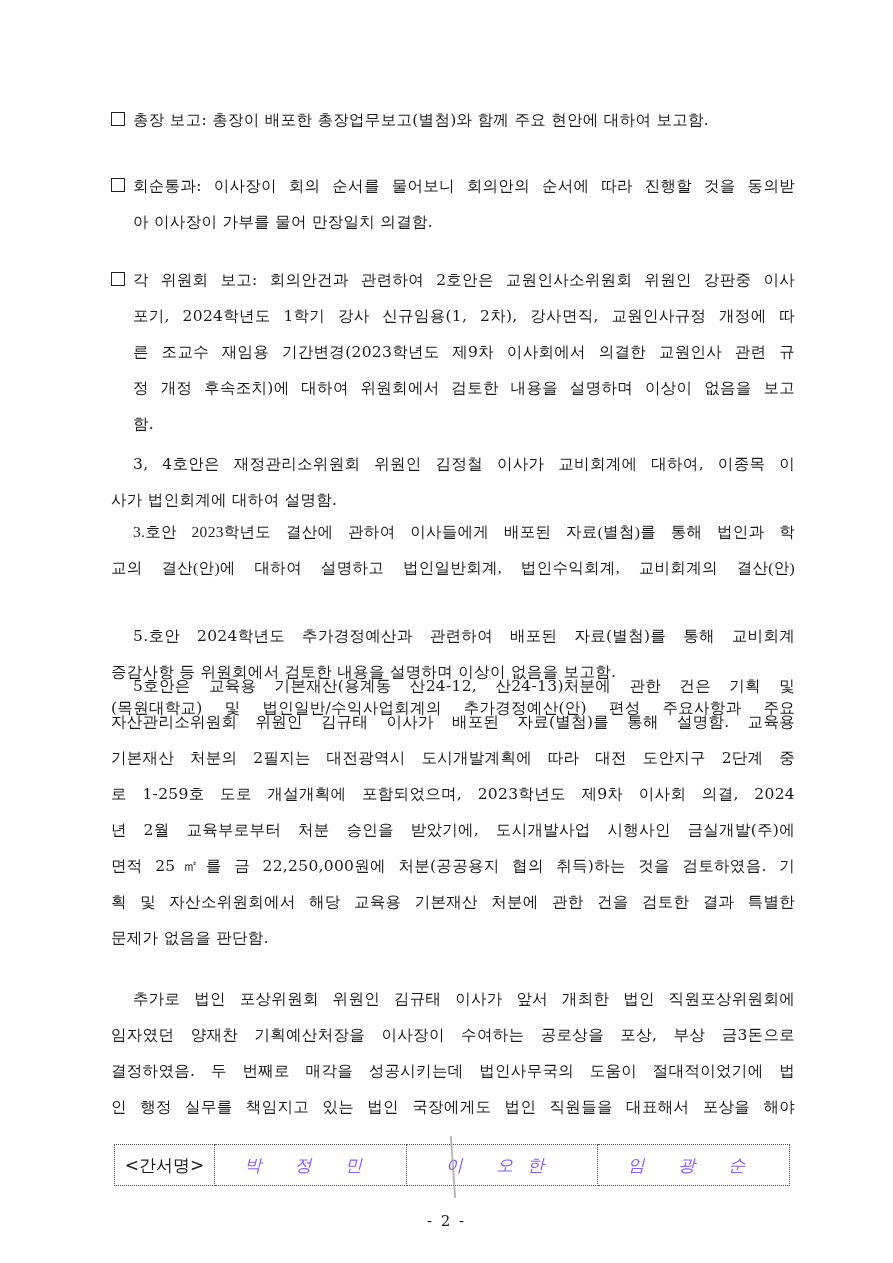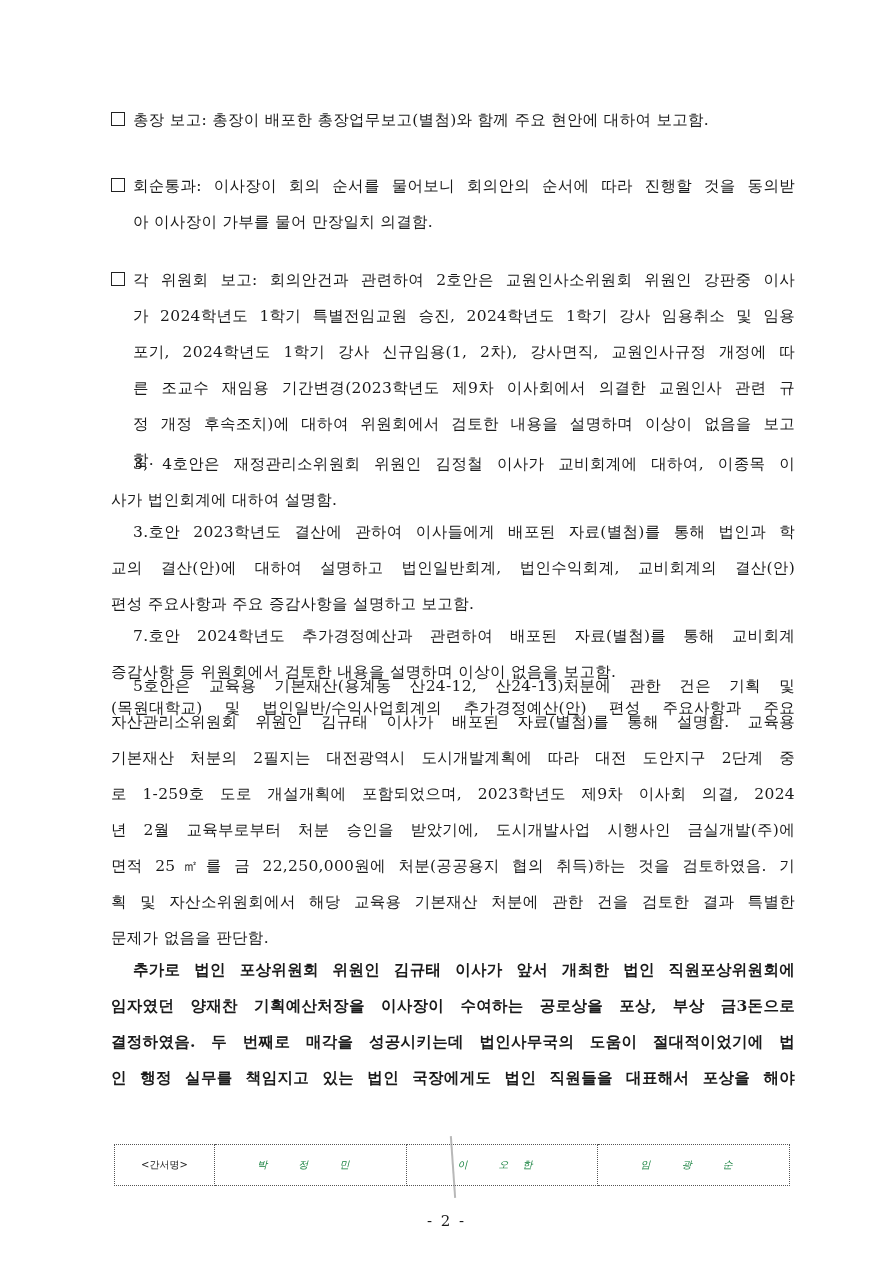--- a/index.html
+++ b/index.html
@@ -22,24 +22,24 @@
       vertical-align: -1px; margin-right: 8px;
     }
     .bullet .line:first-child { padding-left: 0; }
     .bullet .line { padding-left: 22px; }
     .sig-table {
       position: absolute; left: 114px; top: 1144px; width: 676px; height: 40px;
       border-collapse: collapse; table-layout: fixed;
     }
     .sig-table td {
       border: 1px dotted #555; height: 38px; text-align: center; vertical-align: middle;
-      font-size: 10px;
+      font-size: 17px;
     }
     .sig-label { width: 97px; font-family: "DejaVu Sans", sans-serif; font-size: 14px; }
-    .sig { font-family: "DejaVu Serif", serif; font-style: italic; font-size: 26px; color: #15803d; letter-spacing: 14px; }
+    .sig { font-family: "DejaVu Serif", serif; font-style: italic; font-size: 26px; color: #8b5cf6; letter-spacing: 14px; }
     .page-num {
       position: absolute; left: 0; width: 893px; top: 1212px; text-align: center;
       font-size: 15px; letter-spacing: 2px;
     }
     .scan-mark { position: absolute; left: 452px; top: 1136px; width: 2px; height: 62px; background: #9a9a9a; transform: rotate(-4deg); opacity: 0.7; }
   </style>
 </head>
 <body>
 
 <div class="page">
@@ -48,56 +48,54 @@
     <div class="line"><span class="box"></span><span>회순통과: 이사장이 회의 순서를 물어보니 회의안의 순서에 따라 진행할 것을 동의받</span></div>
     <div class="line last">아 이사장이 가부를 물어 만장일치 의결함.</div>
   </div>
 
   <div class="block bullet" style="top:102px;">
     <div class="line last"><span class="box"></span><span>총장 보고: 총장이 배포한 총장업무보고(별첨)와 함께 주요 현안에 대하여 보고함.</span></div>
   </div>
 
   <div class="block bullet" style="top:262px;">
     <div class="line"><span class="box"></span><span>각 위원회 보고: 회의안건과 관련하여 2호안은 교원인사소위원회 위원인 강판중 이사</span></div>
-    <div class="line">가 2024학년도 1학기 특별전임교원 승진, 2024학년도 1학기 강사 임용취소 및 임용</div>
     <div class="line">포기, 2024학년도 1학기 강사 신규임용(1, 2차), 강사면직, 교원인사규정 개정에 따</div>
     <div class="line">른 조교수 재임용 기간변경(2023학년도 제9차 이사회에서 의결한 교원인사 관련 규</div>
     <div class="line">정 개정 후속조치)에 대하여 위원회에서 검토한 내용을 설명하며 이상이 없음을 보고</div>
     <div class="line last">함.</div>
   </div>
 
   <div class="block para" style="top:446px;">
     <div class="line">3, 4호안은 재정관리소위원회 위원인 김정철 이사가 교비회계에 대하여, 이종목 이</div>
     <div class="line last">사가 법인회계에 대하여 설명함.</div>
   </div>
 
-  <div class="block para" style="top:514px;">
+  <div class="block para" style="top:514px;font-family:Liberation Serif, serif;">
     <div class="line">3.호안 2023학년도 결산에 관하여 이사들에게 배포된 자료(별첨)를 통해 법인과 학</div>
     <div class="line">교의 결산(안)에 대하여 설명하고 법인일반회계, 법인수익회계, 교비회계의 결산(안)</div>
-    <div class="line last">편성 주요사항과 주요 증감사항을 설명하고 보고함.</div>
   </div>
 
   <div class="block para" style="top:618px;">
-    <div class="line">7.호안 2024학년도 추가경정예산과 관련하여 배포된 자료(별첨)를 통해 교비회계</div>
+    <div class="line">5.호안 2024학년도 추가경정예산과 관련하여 배포된 자료(별첨)를 통해 교비회계</div>
     <div class="line last">증감사항 등 위원회에서 검토한 내용을 설명하며 이상이 없음을 보고함.</div>
     <div class="line">(목원대학교) 및 법인일반/수익사업회계의 추가경정예산(안) 편성 주요사항과 주요</div>
   </div>
 
   <div class="block para" style="top:668px;">
     <div class="line">5호안은 교육용 기본재산(용계동 산24-12, 산24-13)처분에 관한 건은 기획 및</div>
     <div class="line">자산관리소위원회 위원인 김규태 이사가 배포된 자료(별첨)를 통해 설명함. 교육용</div>
     <div class="line">기본재산 처분의 2필지는 대전광역시 도시개발계획에 따라 대전 도안지구 2단계 중</div>
     <div class="line">로 1-259호 도로 개설개획에 포함되었으며, 2023학년도 제9차 이사회 의결, 2024</div>
     <div class="line">년 2월 교육부로부터 처분 승인을 받았기에, 도시개발사업 시행사인 금실개발(주)에</div>
     <div class="line">면적 25㎡를 금 22,250,000원에 처분(공공용지 협의 취득)하는 것을 검토하였음. 기</div>
     <div class="line">획 및 자산소위원회에서 해당 교육용 기본재산 처분에 관한 건을 검토한 결과 특별한</div>
     <div class="line last">문제가 없음을 판단함.</div>
   </div>
 
-  <div class="block para" style="top:952px;font-weight:bold;">
+  <div class="block para" style="top:981px;">
     <div class="line">추가로 법인 포상위원회 위원인 김규태 이사가 앞서 개최한 법인 직원포상위원회에</div>
     <div class="line">임자였던 양재찬 기획예산처장을 이사장이 수여하는 공로상을 포상, 부상 금3돈으로</div>
     <div class="line">결정하였음. 두 번째로 매각을 성공시키는데 법인사무국의 도움이 절대적이었기에 법</div>
     <div class="line">인 행정 실무를 책임지고 있는 법인 국장에게도 법인 직원들을 대표해서 포상을 해야</div>
   </div>
 
   <table class="sig-table">
     <tbody>
         <tr>
       <td class="sig-label">&lt;간서명&gt;</td>

